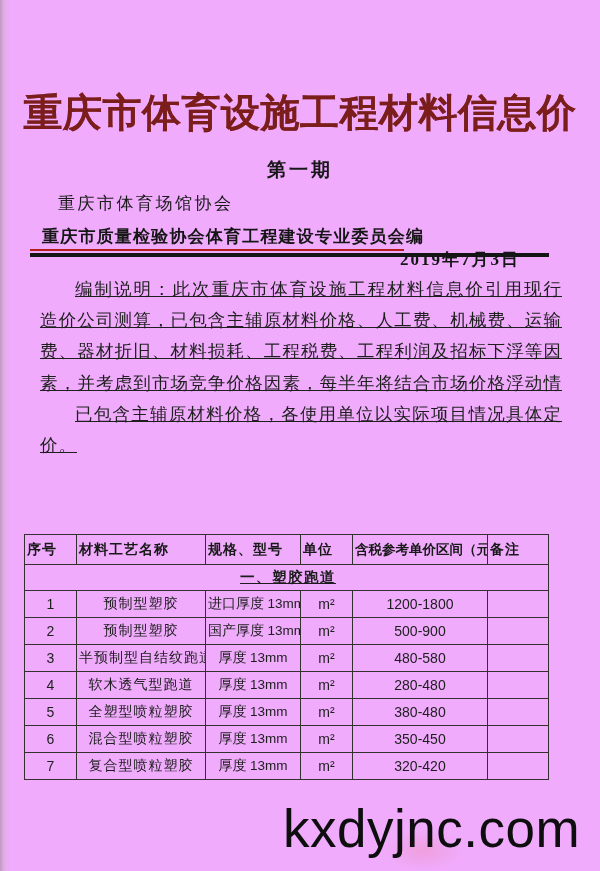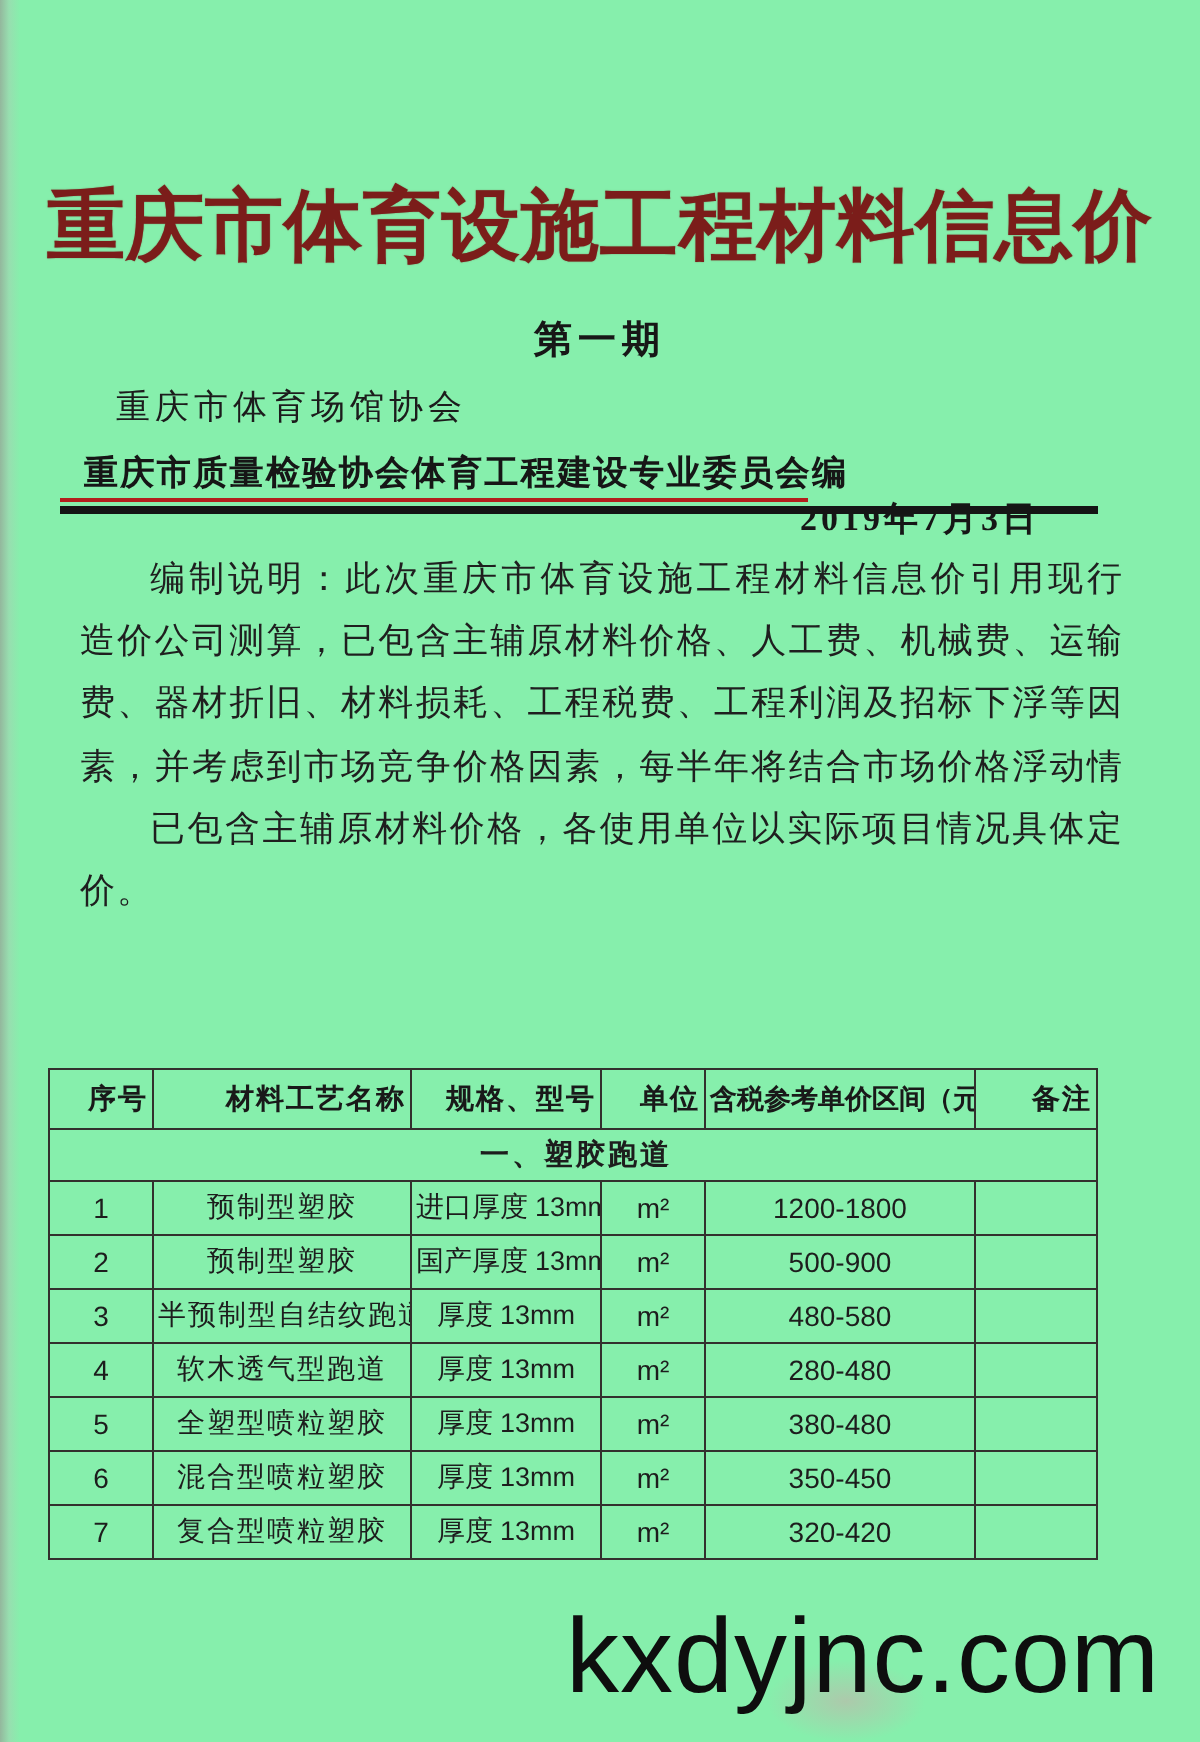--- a/index.html
+++ b/index.html
@@ -1,18 +1,18 @@
 <!DOCTYPE html>
 <html style="--title_red: #7b1d1a; --rule_red: #b31f1d; --rule_black: #151515; --ink: #1f1f1f; --border: #33302e;"><head>
 <meta charset="utf-8">
 <style>
   html,body { margin:0; padding:0; background:#e9e6e4; }
   .page {
     position:relative; width:600px; height:871px; margin:0 auto;
-    background:#86efac; overflow:hidden;
+    background:#f0abfc; overflow:hidden;
     font-family:"Liberation Serif","DejaVu Serif",serif; color:#222;
   }
   .scan-edge {
     position:absolute; left:0; top:0; bottom:0; width:10px;
     background:linear-gradient(90deg, rgba(158,138,144,.55), rgba(196,180,185,.28) 45%, rgba(235,228,228,0) 100%);
   }
   .doc-title {
     position:absolute; top:86px; left:0; right:0; text-align:center;
     font-size:39px; font-weight:bold; color:var(--title_red,#7b1d1a);
     letter-spacing:0.5px; white-space:nowrap;
@@ -30,42 +30,42 @@
     position:absolute; top:225px; left:42px; width:506px;
     display:flex; align-items:baseline;
     font-size:17px; font-weight:600; color:#161616;flex-direction:column;
   }
   .org2 { letter-spacing:1.2px; }
   .date { margin-left:auto; padding-right:28px; letter-spacing:2px; white-space:nowrap; }
   .rule-red   { position:absolute; top:249px; left:30px; width:374px; height:2px;  background:var(--rule_red,#b31f1d); }
   .rule-black { position:absolute; top:253px; left:30px; width:519px; height:3.5px; background:var(--rule_black,#151515); }
   .notes {
     position:absolute; top:274px; left:40px; width:522px;
-    font-size:17.5px; line-height:31.2px; letter-spacing:1px; color:var(--ink,#1f1f1f);
+    font-size:17.5px; line-height:31.2px; letter-spacing:1px; color:var(--ink,#1f1f1f);text-decoration:underline;
   }
   .note-line.jl { text-align:justify; text-align-last:justify; }
   .note-line.fl { text-align:left; }
   .note-line.ind { text-indent:35px; }
   table.price {
     position:absolute; top:534px; left:24px; width:524px;
     border-collapse:collapse; table-layout:fixed;
   }
   table.price th, table.price td {
     border:1.8px solid var(--border,#33302e);
     padding:0 2px; overflow:hidden; white-space:nowrap;
   }
   table.price th {
     height:29px; font-size:14px; font-weight:bold; letter-spacing:1px;
-    text-align:right; color:#191919;
+    text-align:left; color:#191919;
   }
   table.price th.th-price { font-size:13.5px; letter-spacing:0; }
   table.price td { height:26px; font-size:14px; text-align:center; color:#1d1d1d; }
   td.section-cell {
     text-align:center; font-weight:bold; padding-left:5px !important;
-    letter-spacing:1.5px; font-size:14.5px !important; height:25px !important;
+    letter-spacing:1.5px; font-size:14.5px !important; height:25px !important;text-decoration:underline;
   }
   .c-name { letter-spacing:1px; }
   .sans, .latin {
     font-family:"Liberation Sans","DejaVu Sans",sans-serif;
     font-size:13.5px;
   }
   .watermark {
     position:absolute; top:798px; left:283px;
     font-family:"Liberation Sans","DejaVu Sans",sans-serif;
     font-size:53px; font-weight:400; color:#0e0e0e; letter-spacing:.5px;

